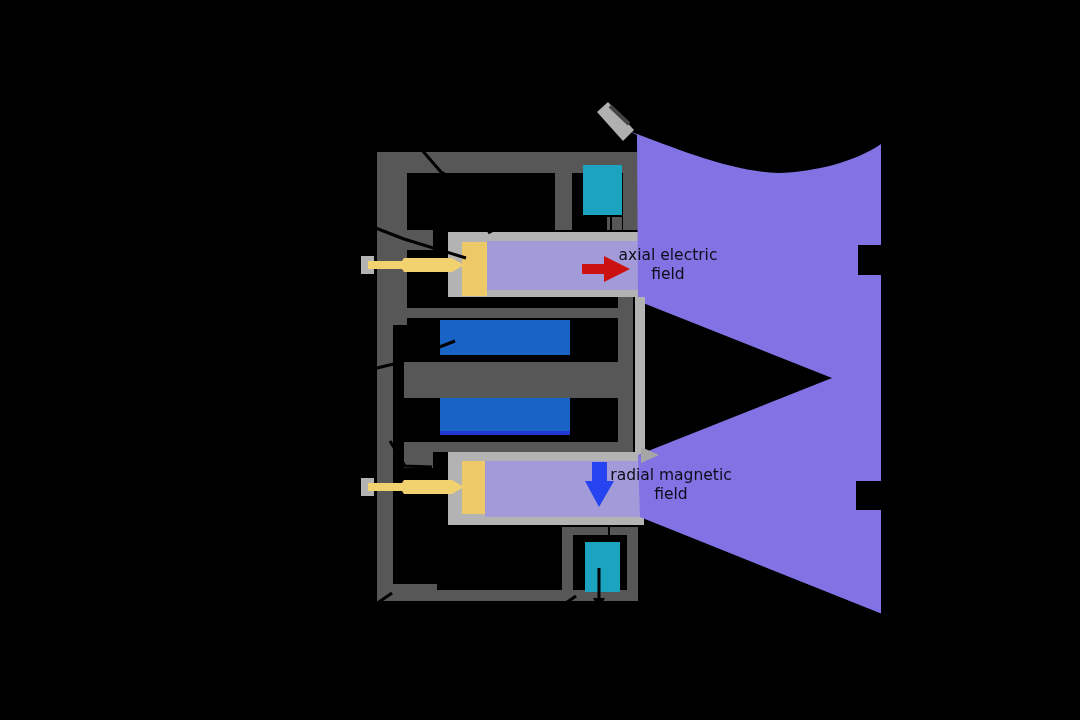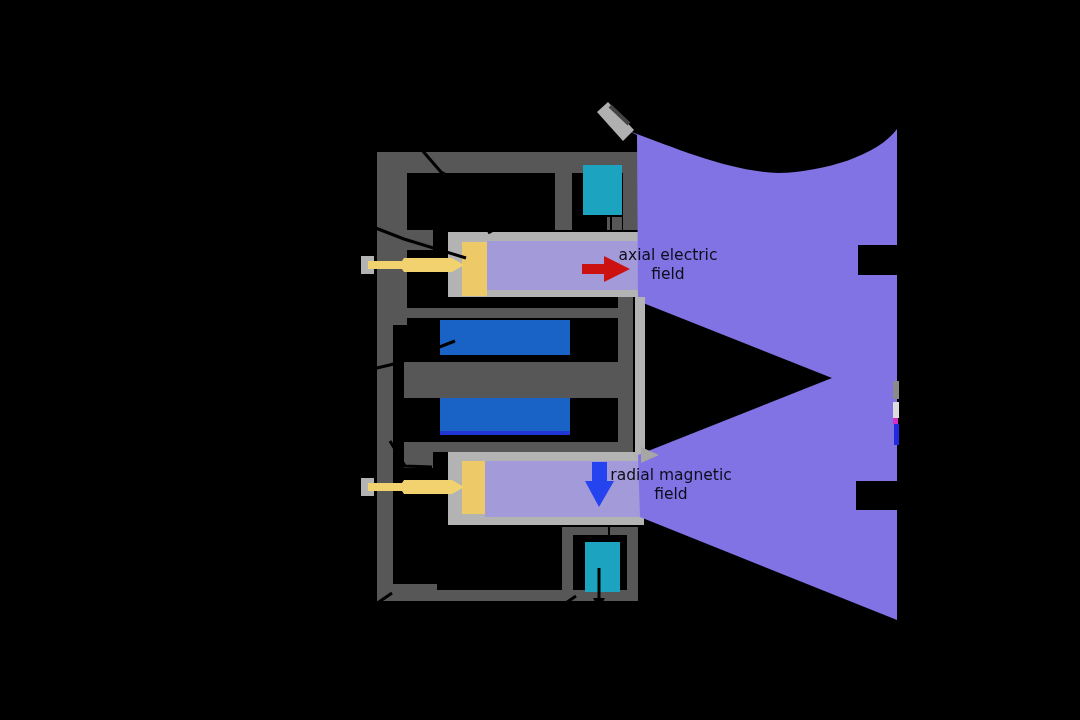--- a/index.html
+++ b/index.html
@@ -1,16 +1,16 @@
 <!DOCTYPE html>
 <html><head>
 <meta charset="utf-8">
 <style>
   html,body{margin:0;padding:0;background:#000;}
-  .stage{position:relative;width:1080px;height:720px;background:#0f766e;overflow:hidden;text-decoration:underline;}
+  .stage{position:relative;width:881px;height:720px;background:#0f766e;overflow:hidden;text-decoration:underline;}
   svg{display:block;}
   text{font-family:"DejaVu Sans","Liberation Sans",sans-serif;font-size:15.5px;}
   .leader{stroke:#000;stroke-width:3;fill:none;}
   .leader-thin{stroke:#000;stroke-width:2;fill:none;}
 </style>
 </head>
 <body>
 
 <div class="stage">
 <svg width="1080" height="720" viewBox="0 0 1080 720">

